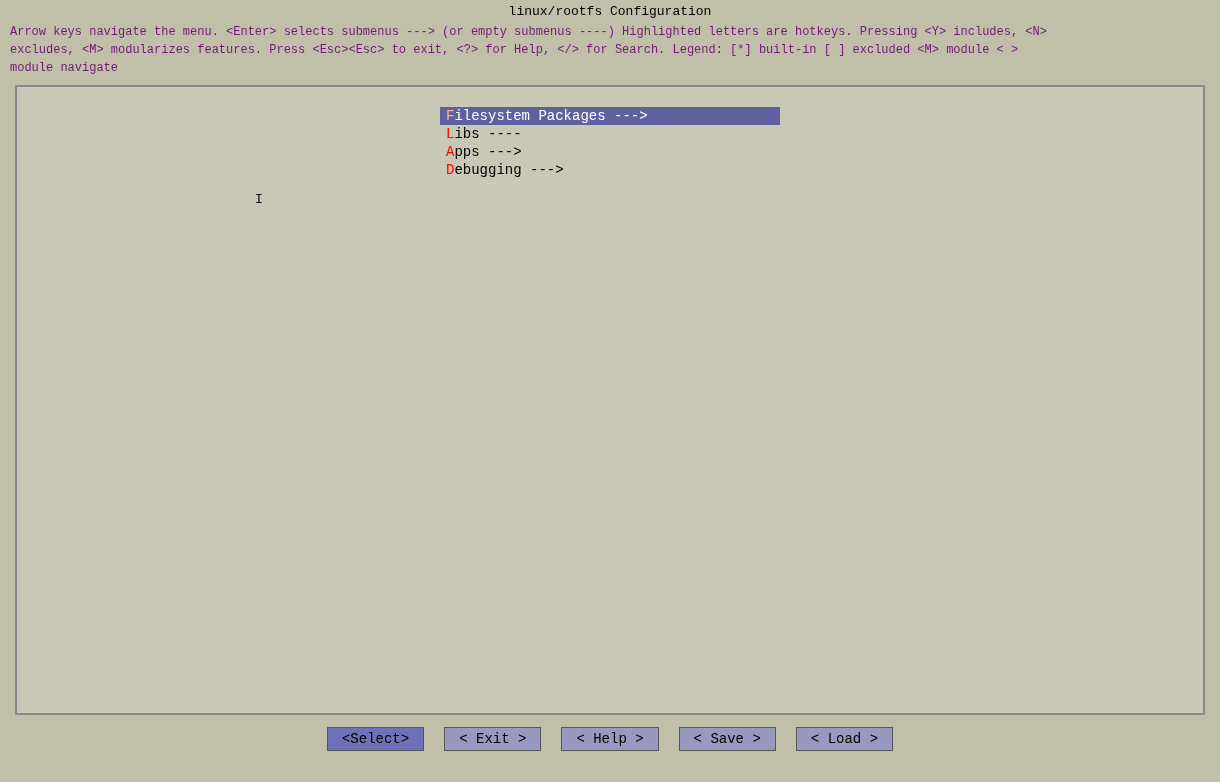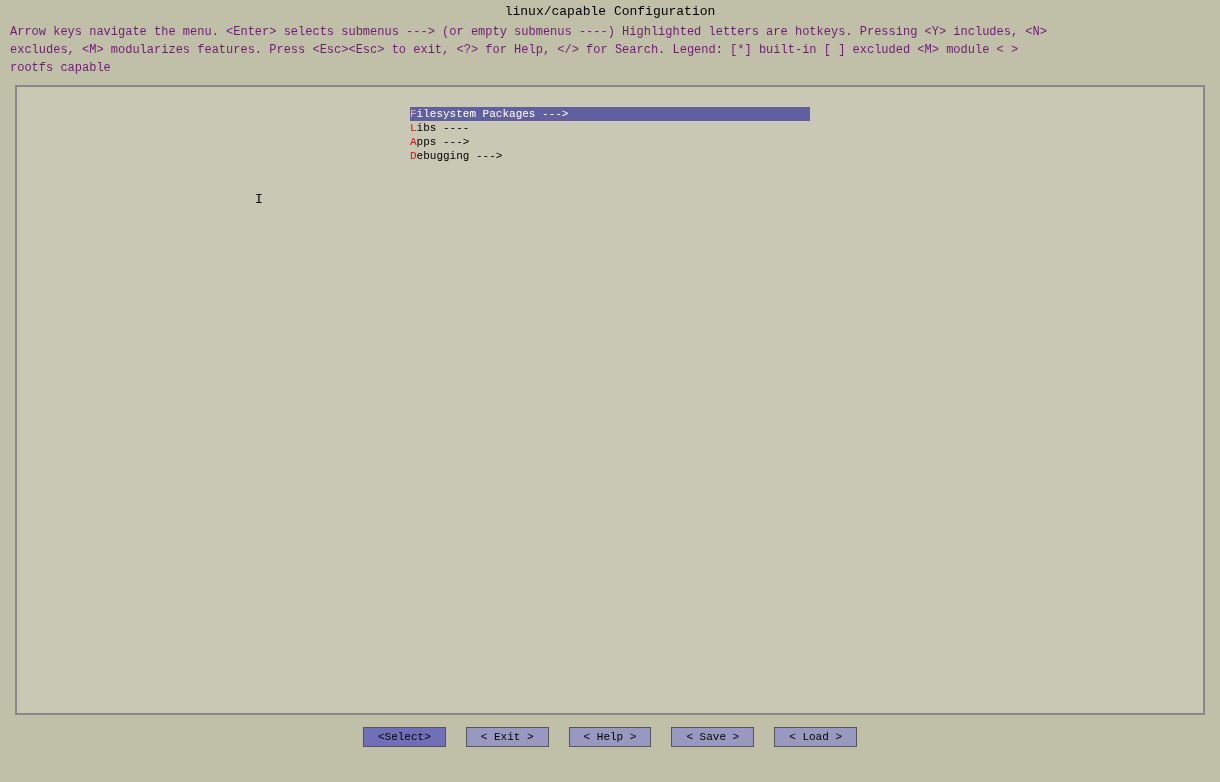--- a/index.html
+++ b/index.html
@@ -41,23 +41,23 @@
     }
 
     #menu-area {
       padding: 20px 0;
       display: flex;
       flex-direction: column;
       align-items: center;
     }
 
     .menu-item {
-      width: 400px;
-      padding: 1px 0;
-      font-size: 11px;
+      width: 340px;
+      padding: 1px 6px;
+      font-size: 14px;
       color: #000;
       cursor: pointer;
       font-family: 'Courier New', Courier, monospace;
     }
 
     .menu-item.selected {
       background-color: #6060a0;
       color: #ffffff;
     }
 
@@ -86,39 +86,39 @@
       padding: 8px 0;
       margin-top: 4px;
     }
 
     .bottom-btn {
       background-color: #9898c0;
       color: #000;
       border: 1px solid #555;
       padding: 3px 14px;
       font-family: 'Courier New', Courier, monospace;
-      font-size: 11px;
+      font-size: 14px;
       cursor: pointer;
     }
 
     .bottom-btn.active {
       background-color: #7070b8;
     }
   </style>
 </head>
 <body>
 
 <div id="title-bar">
-  <span>linux/capable Configuration</span>
+  <span>linux/rootfs Configuration</span>
 </div>
 
 <div id="help-text">
   <div>Arrow keys navigate the menu.  &lt;Enter&gt; selects submenus ---&gt;  (or empty submenus ----)  Highlighted letters are hotkeys.  Pressing &lt;Y&gt; includes, &lt;N&gt;</div>
   <div>excludes, &lt;M&gt; modularizes features.  Press &lt;Esc&gt;&lt;Esc&gt; to exit, &lt;?&gt; for Help, &lt;/&gt; for Search.  Legend: [*] built-in  [ ] excluded  &lt;M&gt; module  &lt; &gt;</div>
-  <div>rootfs capable</div>
+  <div>module navigate</div>
 </div>
 
 <div id="main-content">
   <span id="cursor">I</span>
   <div id="menu-area">
 
   <div class="menu-item selected"><span class="hotkey">F</span><span>ilesystem Packages  ---&gt;</span></div>
       <div class="menu-item"><span class="hotkey">L</span><span>ibs  ----</span></div>
       <div class="menu-item"><span class="hotkey">A</span><span>pps  ---&gt;</span></div>
       <div class="menu-item"><span class="hotkey">D</span><span>ebugging  ---&gt;</span></div>

